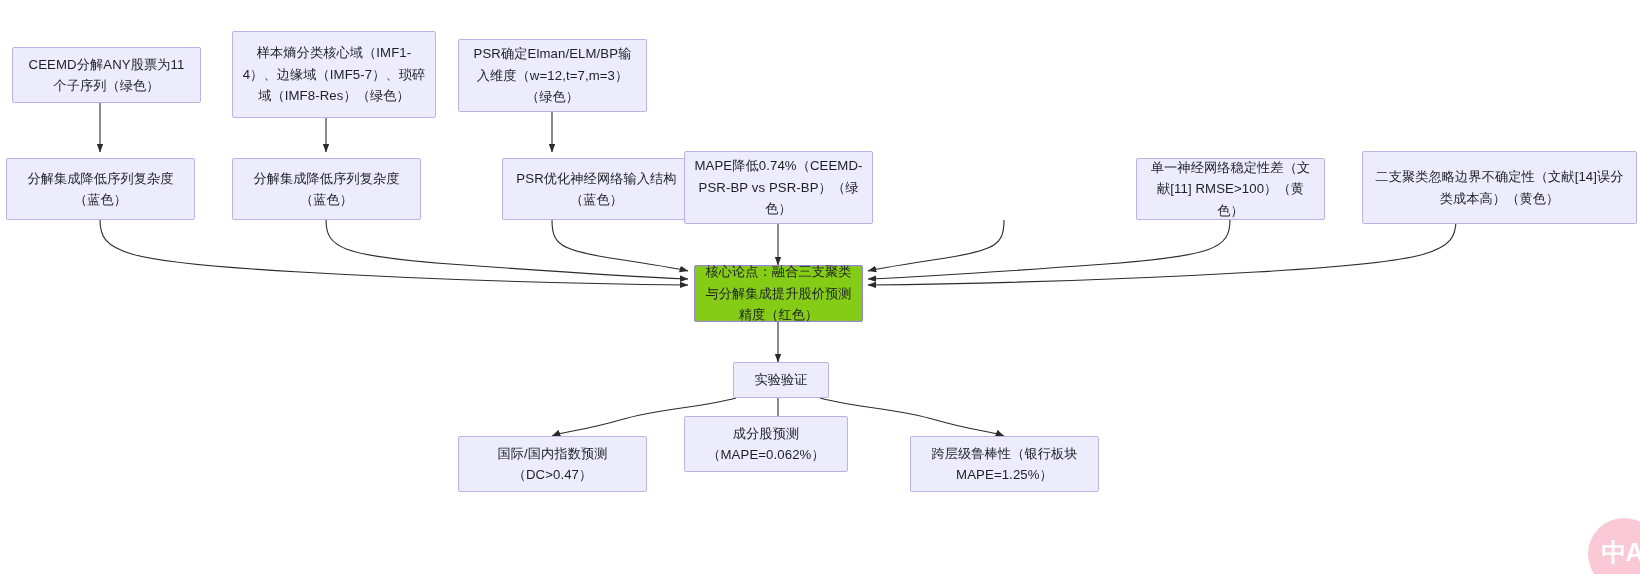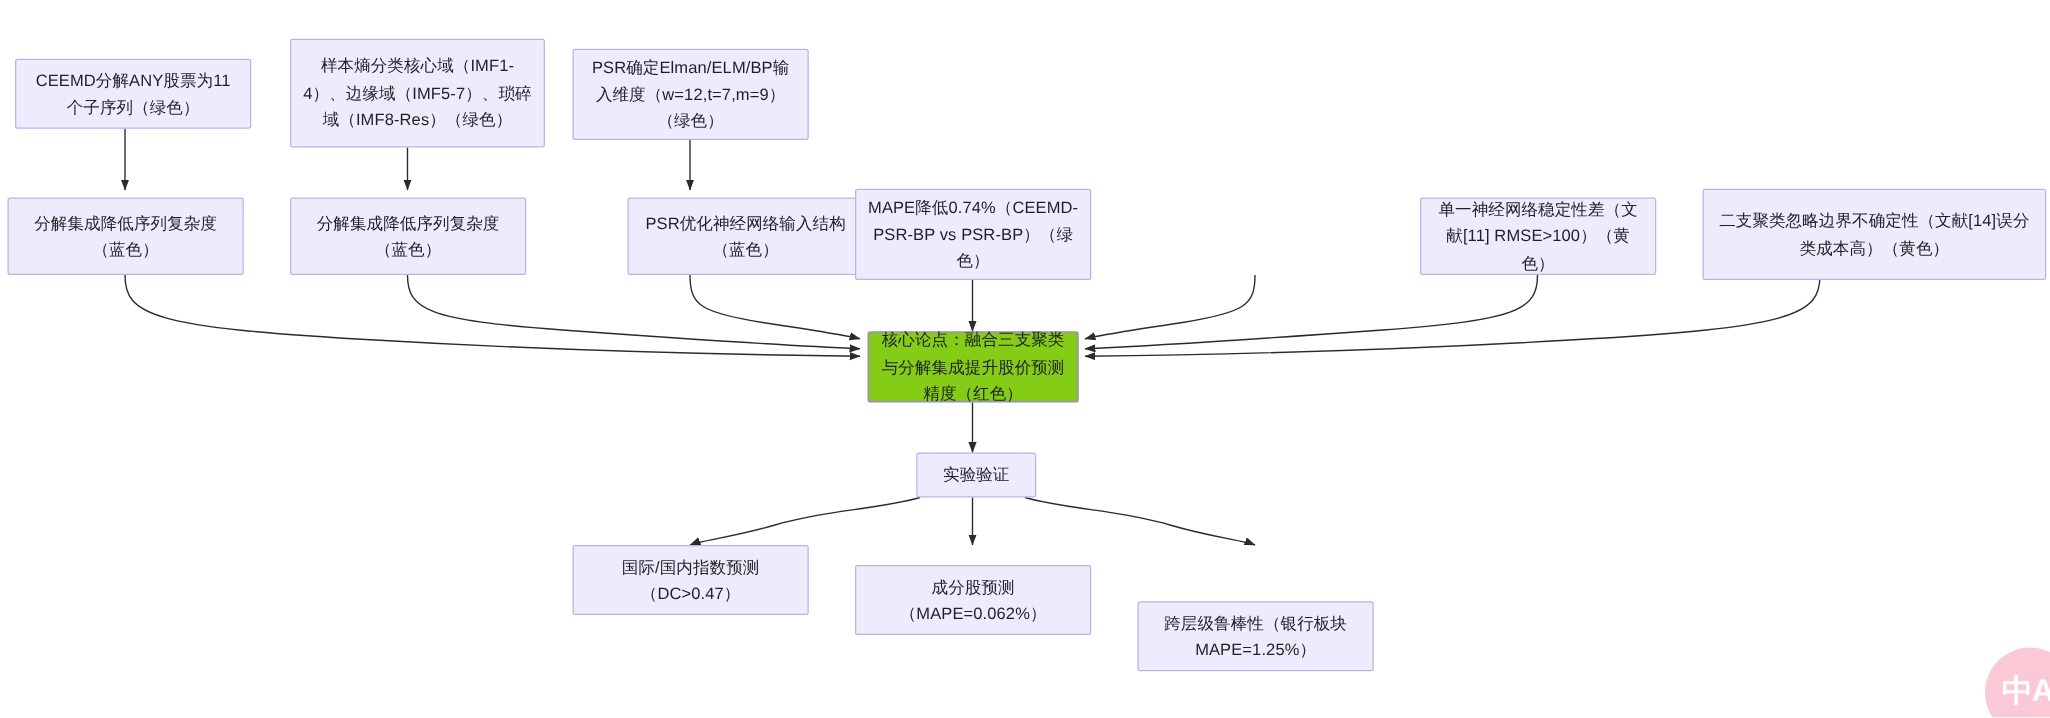--- a/index.html
+++ b/index.html
@@ -104,21 +104,21 @@
     </g>
   </svg>
 
   <div class="node" style="left:12px; top:47px; width:189px; height:56px;">
     <span class="label">CEEMD分解ANY股票为11个子序列（绿色）</span>
   </div>
   <div class="node" style="left:232px; top:31px; width:204px; height:87px;">
     <span class="label">样本熵分类核心域（IMF1-4）、边缘域（IMF5-7）、琐碎域（IMF8-Res）（绿色）</span>
   </div>
   <div class="node" style="left:458px; top:39px; width:189px; height:73px;">
-    <span class="label">PSR确定Elman/ELM/BP输入维度（w=12,t=7,m=9）（绿色）</span>
+    <span class="label">PSR确定Elman/ELM/BP输入维度（w=12,t=7,m=3）（绿色）</span>
   </div>
 
   <div class="node" style="left:6px; top:158px; width:189px; height:62px;">
     <span class="label">分解集成降低序列复杂度（蓝色）</span>
   </div>
   <div class="node" style="left:232px; top:158px; width:189px; height:62px;">
     <span class="label">分解集成降低序列复杂度（蓝色）</span>
   </div>
   <div class="node" style="left:458px; top:158px; width:189px; height:62px;margin-left:44px;">
     <span class="label">PSR优化神经网络输入结构（蓝色）</span>
@@ -137,24 +137,24 @@
     <span class="label">核心论点：融合三支聚类与分解集成提升股价预测精度（红色）</span>
   </div>
 
   <div class="node" style="left:733px; top:362px; width:96px; height:36px;">
     <span class="label">实验验证</span>
   </div>
 
   <div class="node" style="left:458px; top:436px; width:189px; height:56px;">
     <span class="label">国际/国内指数预测（DC&gt;0.47）</span>
   </div>
-  <div class="node" style="left:684px; top:452px; width:189px; height:56px;">
+  <div class="node" style="left:684px; top:416px; width:164px; height:56px;">
     <span class="label">成分股预测（MAPE=0.062%）</span>
   </div>
-  <div class="node" style="left:910px; top:436px; width:189px; height:56px;margin-top:45px;">
+  <div class="node" style="left:910px; top:436px; width:189px; height:56px;">
     <span class="label">跨层级鲁棒性（银行板块MAPE=1.25%）</span>
   </div>
 
   <div class="watermark" style="left:1588px; top:518px;">
     <span>中A</span>
   </div>
 
 </div>
 
 </body></html>

